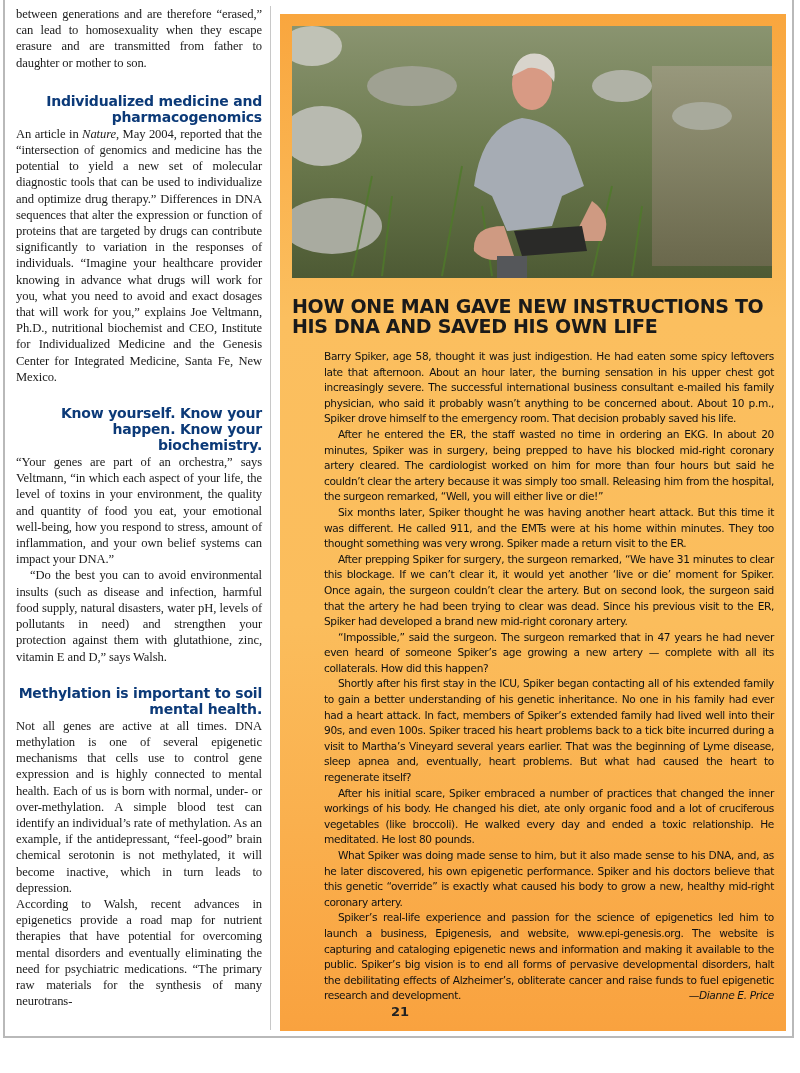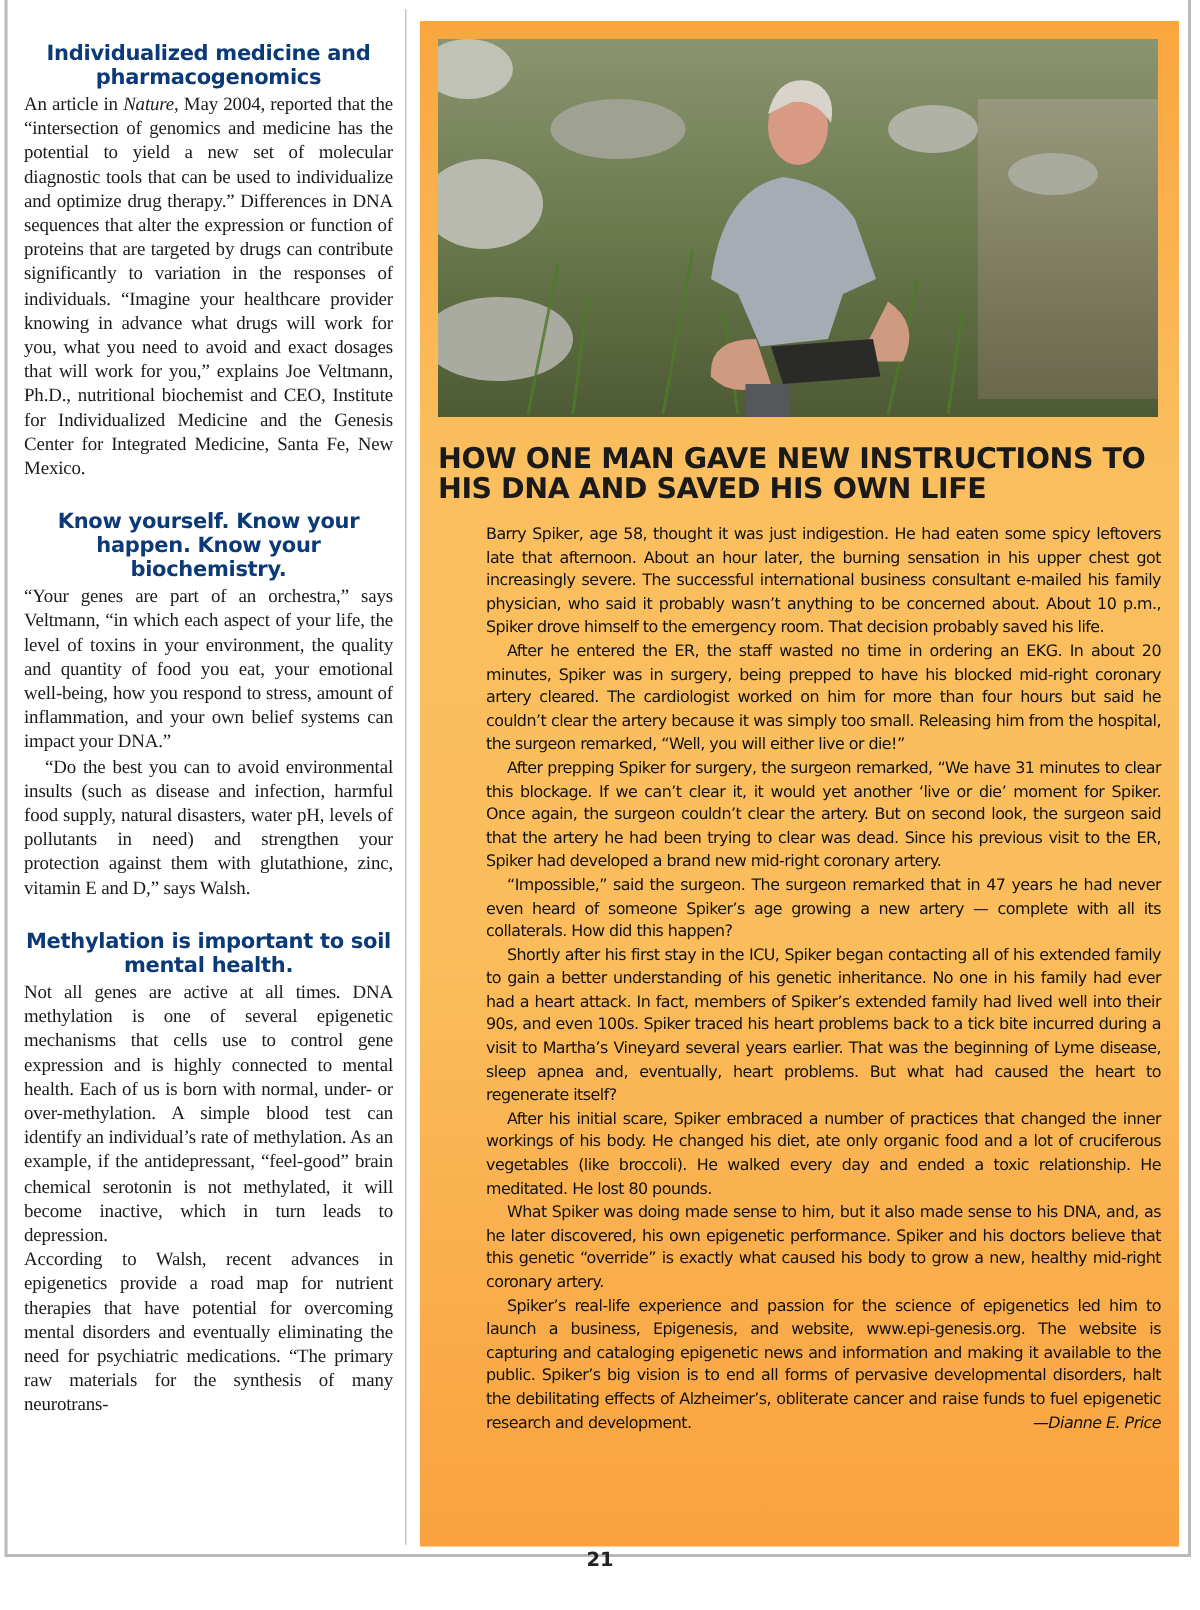--- a/index.html
+++ b/index.html
@@ -2,39 +2,40 @@
 <html><head>
 <meta charset="utf-8">
 <style>
   html, body { margin: 0; padding: 0; background: #ffffff; }
   body { width: 800px; height: 1073px; position: relative; overflow: hidden; font-family: "DejaVu Serif", serif; color: #1a1a1a; }
   .frame { position: absolute; left: 3px; top: -2px; width: 791px; height: 1040px; border: 2px solid #b9b9b9; border-top: 2px solid #b9b9b9; box-sizing: border-box; }
   .divider { position: absolute; left: 270px; top: 6px; width: 1px; height: 1024px; background: #c8c8c8; }
   .left-col { position: absolute; left: 16px; top: 6px; width: 246px; font-family: "Liberation Serif", serif; font-size: 12.6px; line-height: 16.2px; text-align: justify; letter-spacing: -0.1px; }
   .left-col p { margin: 0; }
   .left-col p.indent { text-indent: 14px; }
-  .left-col h2 { font-family: "DejaVu Sans", sans-serif; font-weight: bold; color: #0c3a78; font-size: 14px; line-height: 16px; margin: 20px 0 1px 0; letter-spacing: -0.2px; text-align: center; }
+  .left-col h2 { font-family: "DejaVu Sans", sans-serif; font-weight: bold; color: #0c3a78; font-size: 14px; line-height: 16px; margin: 20px 0 1px 0; letter-spacing: -0.2px; text-align: right; }
   .left-col h2:first-of-type { margin-top: 0; }
   .sidebar { position: absolute; left: 280px; top: 14px; width: 506px; height: 1017px; background: linear-gradient(180deg, #f9a63e 0%, #fbbf5f 30%, #fbbd5c 60%, #f9a23f 100%); box-sizing: border-box; padding: 12px 12px 0 12px; }
   .photo { width: 480px; height: 252px; position: relative; overflow: hidden; background: #6e7a5a; }
   .photo svg { display: block; }
   .sidebar h1 { font-family: "DejaVu Sans", sans-serif; font-weight: bold; font-size: 19px; line-height: 20px; margin: 18px 0 13px 0; color: #1a1a1a; letter-spacing: -0.3px; }
   .story { font-family: "DejaVu Sans", sans-serif; font-size: 10.6px; line-height: 15.6px; color: #111; text-align: justify; letter-spacing: -0.35px; margin-left: 32px; }
   .story p { margin: 0; }
   .story p.indent { text-indent: 14px; }
   .byline { font-style: italic; float: right; }
-  .page-number { position: absolute; left: 0; width: 800px; top: 1033px; text-align: center; font-family: "DejaVu Sans", sans-serif; font-weight: bold; font-size: 13px; color: #222; }
+  .page-number { position: absolute; left: 0; width: 800px; top: 1004px; text-align: center; font-family: "DejaVu Sans", sans-serif; font-weight: bold; font-size: 13px; color: #222; }
 </style>
 </head>
 <body>
 
 <div class="frame"></div>
 <div class="divider"></div>
 
 <div class="left-col">
+  <p>between generations and are therefore “erased,” can lead to homosexuality when they escape erasure and are transmitted from father to daughter or mother to son.</p>
 
   <h2 style="margin-top:22px">Individualized medicine and pharmacogenomics</h2>
   <p id="nature-para">An article in <i>Nature</i>, May 2004, reported that the “intersection of genomics and medicine has the potential to yield a new set of molecular diagnostic tools that can be used to individualize and optimize drug therapy.” Differences in DNA sequences that alter the expression or function of proteins that are targeted by drugs can contribute significantly to variation in the responses of individuals. “Imagine your healthcare provider knowing in advance what drugs will work for you, what you need to avoid and exact dosages that will work for you,” explains Joe Veltmann, Ph.D., nutritional biochemist and CEO, Institute for Individualized Medicine and the Genesis Center for Integrated Medicine, Santa Fe, New Mexico.</p>
 
   <h2>Know yourself. Know your happen. Know your biochemistry.</h2>
   <p>“Your genes are part of an orchestra,” says Veltmann, “in which each aspect of your life, the level of toxins in your environment, the quality and quantity of food you eat, your emotional well-being, how you respond to stress, amount of inflammation, and your own belief systems can impact your DNA.”</p>
   <p class="indent">“Do the best you can to avoid environmental insults (such as disease and infection, harmful food supply, natural disasters, water pH, levels of pollutants in need) and strengthen your protection against them with glutathione, zinc, vitamin E and D,” says Walsh.</p>
 
   <h2>Methylation is important to soil mental health.</h2>
   <p>Not all genes are active at all times. DNA methylation is one of several epigenetic mechanisms that cells use to control gene expression and is highly connected to mental health. Each of us is born with normal, under- or over-methylation. A simple blood test can identify an individual’s rate of methylation. As an example, if the antidepressant, “feel-good” brain chemical serotonin is not methylated, it will become inactive, which in turn leads to depression.</p>
@@ -82,20 +83,21 @@
       <path d="M222 205 L290 200 L295 225 L230 230 Z" fill="#2a2a28"></path>
       <rect x="205" y="230" width="30" height="22" fill="#55575a"></rect>
     </svg>
   </div>
 
   <h1>HOW ONE MAN GAVE NEW INSTRUCTIONS TO HIS DNA AND SAVED HIS OWN LIFE</h1>
 
   <div class="story">
     <p>Barry Spiker, age 58, thought it was just indigestion. He had eaten some spicy leftovers late that afternoon. About an hour later, the burning sensation in his upper chest got increasingly severe. The successful international business consultant e-mailed his family physician, who said it probably wasn’t anything to be concerned about. About 10 p.m., Spiker drove himself to the emergency room. That decision probably saved his life.</p>
     <p class="indent">After he entered the ER, the staff wasted no time in ordering an EKG. In about 20 minutes, Spiker was in surgery, being prepped to have his blocked mid-right coronary artery cleared. The cardiologist worked on him for more than four hours but said he couldn’t clear the artery because it was simply too small. Releasing him from the hospital, the surgeon remarked, “Well, you will either live or die!”</p>
+    <p class="indent">Six months later, Spiker thought he was having another heart attack. But this time it was different. He called 911, and the EMTs were at his home within minutes. They too thought something was very wrong. Spiker made a return visit to the ER.</p>
     <p class="indent">After prepping Spiker for surgery, the surgeon remarked, “We have 31 minutes to clear this blockage. If we can’t clear it, it would yet another ‘live or die’ moment for Spiker. Once again, the surgeon couldn’t clear the artery. But on second look, the surgeon said that the artery he had been trying to clear was dead. Since his previous visit to the ER, Spiker had developed a brand new mid-right coronary artery.</p>
     <p class="indent">“Impossible,” said the surgeon. The surgeon remarked that in 47 years he had never even heard of someone Spiker’s age growing a new artery — complete with all its collaterals. How did this happen?</p>
     <p class="indent">Shortly after his first stay in the ICU, Spiker began contacting all of his extended family to gain a better understanding of his genetic inheritance. No one in his family had ever had a heart attack. In fact, members of Spiker’s extended family had lived well into their 90s, and even 100s. Spiker traced his heart problems back to a tick bite incurred during a visit to Martha’s Vineyard several years earlier. That was the beginning of Lyme disease, sleep apnea and, eventually, heart problems. But what had caused the heart to regenerate itself?</p>
     <p class="indent">After his initial scare, Spiker embraced a number of practices that changed the inner workings of his body. He changed his diet, ate only organic food and a lot of cruciferous vegetables (like broccoli). He walked every day and ended a toxic relationship. He meditated. He lost 80 pounds.</p>
     <p class="indent">What Spiker was doing made sense to him, but it also made sense to his DNA, and, as he later discovered, his own epigenetic performance. Spiker and his doctors believe that this genetic “override” is exactly what caused his body to grow a new, healthy mid-right coronary artery.</p>
     <p class="indent"><span>Spiker’s real-life experience and passion for the science of epigenetics led him to launch a business, Epigenesis, and website, www.epi-genesis.org. The website is capturing and cataloging epigenetic news and information and making it available to the public. Spiker’s big vision is to end all forms of pervasive developmental disorders, halt the debilitating effects of Alzheimer’s, obliterate cancer and raise funds to fuel epigenetic research and development.</span> <span class="byline">—Dianne E. Price</span></p>
   </div>
 </div>
 
 <div class="page-number">21</div>

